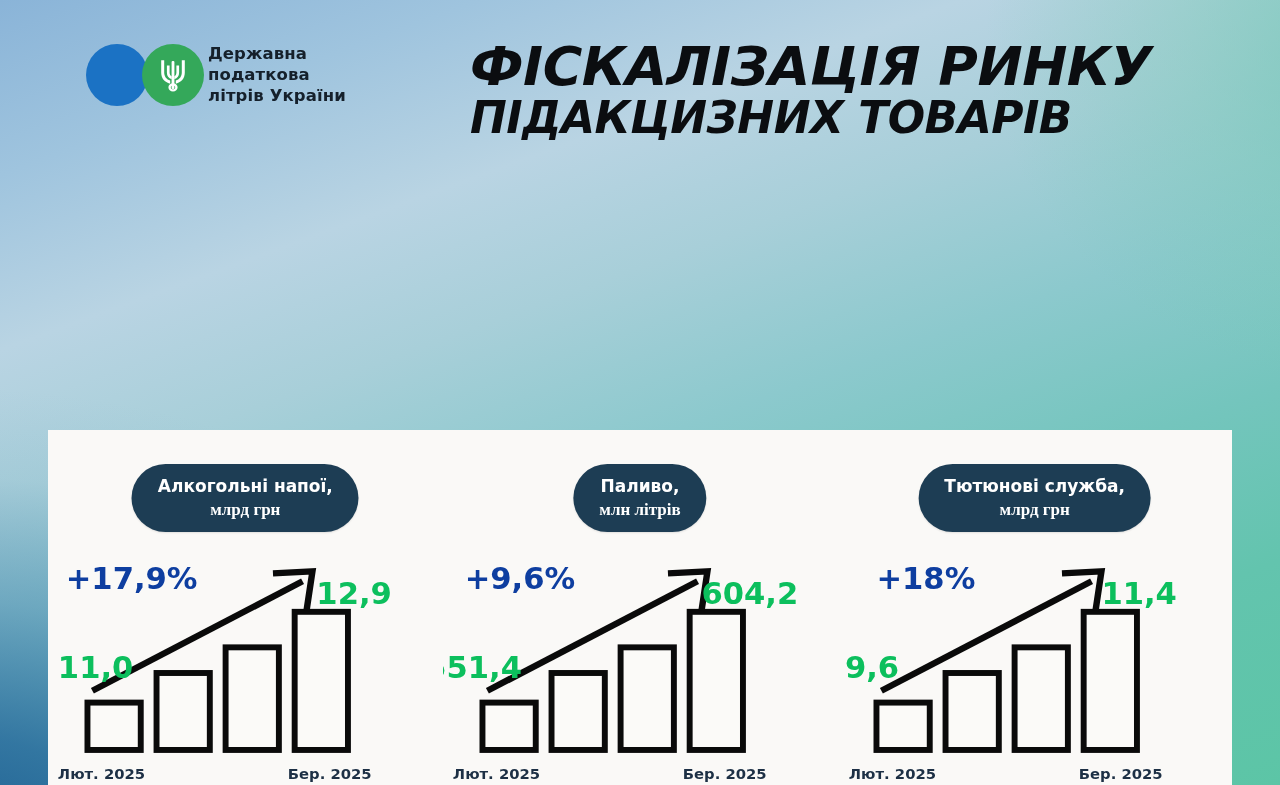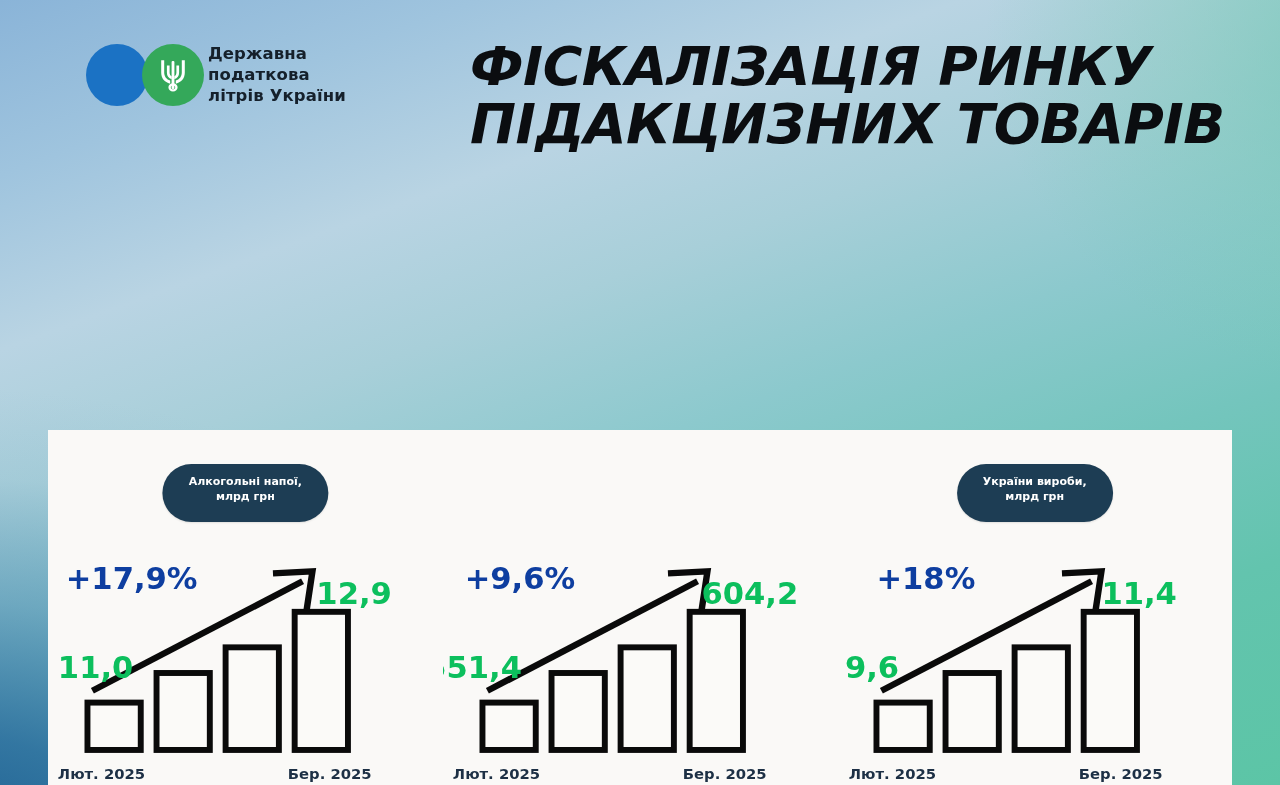--- a/index.html
+++ b/index.html
@@ -100,21 +100,21 @@
     font-family: "DejaVu Sans", "Liberation Sans", sans-serif;
     font-weight: bold;
     font-size: 54px;
     line-height: 1.06;
     letter-spacing: -0.5px;
     color: #0b0d10;
     text-align: left;
     font-style: italic;
   }
   .headline .hl-line { display: block; white-space: nowrap; }
-  .headline .hl-line-2 { font-size: 55px; }
+  .headline .hl-line-2 { font-size: 44px; }
 
   
   .card {
     position: absolute;
     left: 48px;
     top: 255px;
     width: 1184px;
     height: 396px;
     background: #faf9f7;
   }
@@ -131,30 +131,30 @@
   }
 
   .panel-pill {
     position: absolute;
     top: 34px;
     left: 50%;
     transform: translateX(-50%);
     background: #1d3d54;
     color: #ffffff;
     border-radius: 34px;
-    padding: 11px 26px 17px;
+    padding: 11px 26px 11px;
     text-align: center;
     font-family: "DejaVu Sans", "Liberation Sans", sans-serif;
     font-weight: bold;
-    font-size: 11px;
+    font-size: 17px;
     line-height: 1.36;
     white-space: nowrap;
     box-shadow: 0 1px 2px rgba(0,0,0,0.10);
   }
-  .panel-pill .pill-l2 { display: block; }
+  .panel-pill .pill-l2 { display: block; font-family: Liberation Serif, serif; }
 
   .panel-graphic {
     position: absolute;
     left: 0;
     top: 118px;
     width: 100%;
     height: 250px;
   }
   .panel-graphic svg { display: block; width: 100%; height: 100%; }
 
@@ -245,40 +245,44 @@
             <text class="pct-text" x="18" y="40" text-anchor="start">+17,9%</text>
             <text class="val-text" x="10" y="130" text-anchor="start">11,0</text>
             <text class="val-text" x="272" y="55" text-anchor="start">12,9</text>
             <text class="month-text" x="10" y="232" text-anchor="start">Лют. 2025</text>
             <text class="month-text" x="243" y="232" text-anchor="start">Бер. 2025</text>
           </svg>
         </div>
       </div>
 
       <div class="panel">
+        <div class="panel-pill">
+          <span>Паливо,</span>
+          <span class="pill-l2">млн літрів</span>
+        </div>
         <div class="panel-graphic">
           <svg viewBox="0 0 400 250" preserveAspectRatio="xMidYMid meet" aria-hidden="true">
             <rect class="bar-rect" x="40" y="155" width="54" height="48"></rect>
             <rect class="bar-rect" x="110" y="125" width="54" height="78"></rect>
             <rect class="bar-rect" x="180" y="99" width="54" height="104"></rect>
             <rect class="bar-rect" x="250" y="63" width="54" height="140"></rect>
             <line class="arrow-line" x1="45" y1="143" x2="258" y2="32"></line>
             <polyline class="arrow-line" points="228,24 268,22 262,62" stroke-linejoin="miter"></polyline>
             <text class="pct-text" x="22" y="40" text-anchor="start">+9,6%</text>
             <text class="val-text" x="-18" y="130" text-anchor="start">551,4</text>
             <text class="val-text" x="262" y="55" text-anchor="start">604,2</text>
             <text class="month-text" x="10" y="232" text-anchor="start">Лют. 2025</text>
             <text class="month-text" x="243" y="232" text-anchor="start">Бер. 2025</text>
           </svg>
         </div>
       </div>
 
       <div class="panel">
         <div class="panel-pill">
-          <span>України вироби,</span>
+          <span>Тютюнові служба,</span>
           <span class="pill-l2">млрд грн</span>
         </div>
         <div class="panel-graphic">
           <svg viewBox="0 0 400 250" preserveAspectRatio="xMidYMid meet" aria-hidden="true">
             <rect class="bar-rect" x="40" y="155" width="54" height="48"></rect>
             <rect class="bar-rect" x="110" y="125" width="54" height="78"></rect>
             <rect class="bar-rect" x="180" y="99" width="54" height="104"></rect>
             <rect class="bar-rect" x="250" y="63" width="54" height="140"></rect>
             <line class="arrow-line" x1="45" y1="143" x2="258" y2="32"></line>
             <polyline class="arrow-line" points="228,24 268,22 262,62" stroke-linejoin="miter"></polyline>

